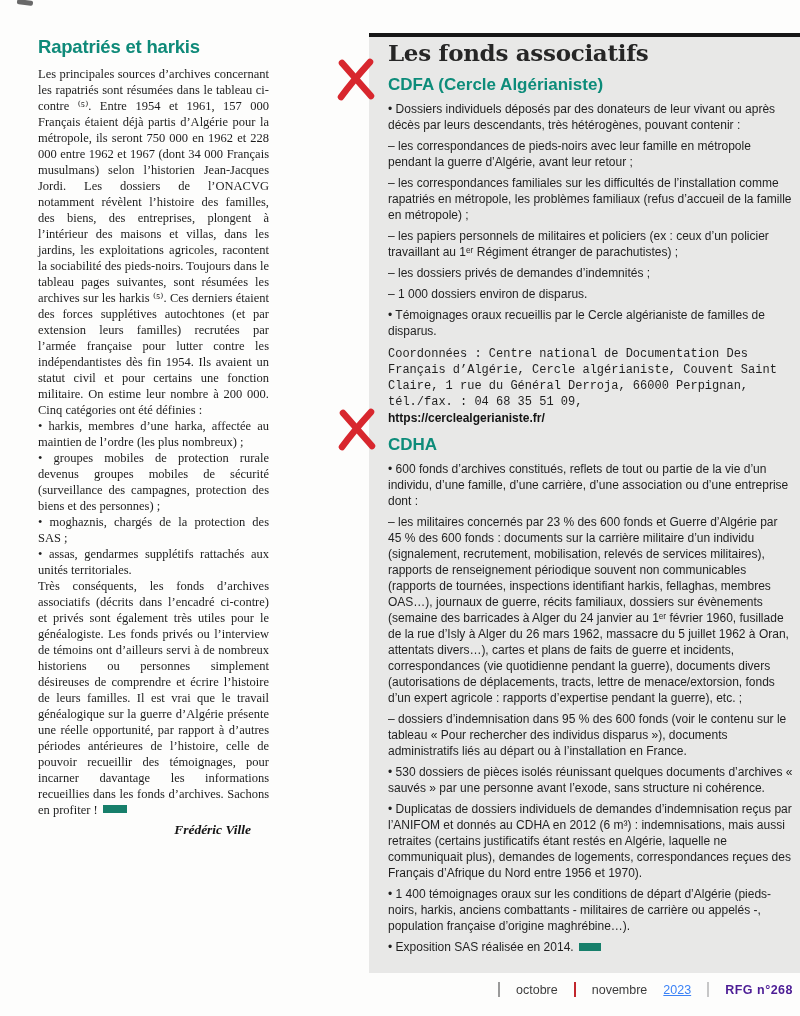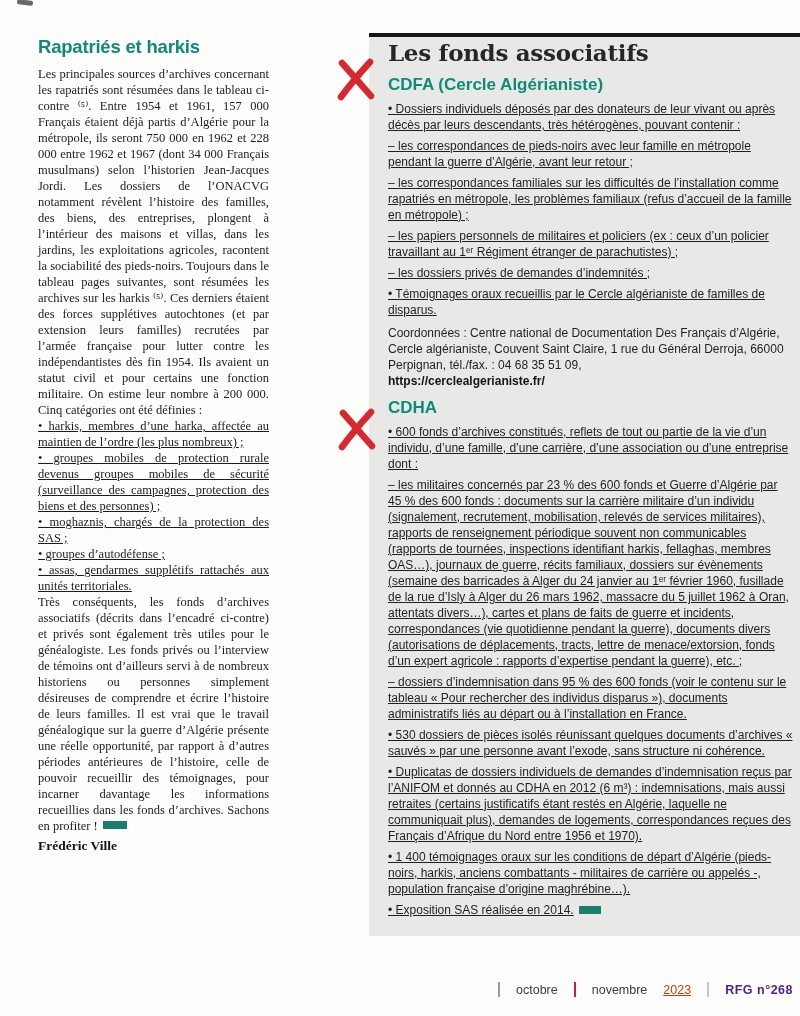--- a/index.html
+++ b/index.html
@@ -18,101 +18,101 @@
   .left-col { position:absolute; left:38px; top:36px; width:231px; }
   .article-title {
     font-family:"Liberation Sans","DejaVu Sans",sans-serif;
     font-size:18.5px; font-weight:bold; color:#0f8a79;
     letter-spacing:-0.2px; margin-bottom:8px;
   }
   .body-p {
     font-size:12.5px; line-height:16px; text-align:justify;
     hyphens:auto; -webkit-hyphens:auto; color:#1c1c1c;
   }
-  .bullet-p { font-size:12.5px; line-height:16px; text-align:justify; color:#1c1c1c;text-decoration:underline; }
+  .bullet-p { font-size:12.5px; line-height:16px; text-align:justify; color:#1c1c1c; }
   .end-marker {
     display:inline-block; width:24px; height:8px; background:#177f6b;
     margin-left:5px; vertical-align:baseline; position:relative; top:-1px;
   }
   .signature {
-    font-size:13.5px; font-weight:bold; 
-    text-align:left; margin:4px 18px 0 0; color:#151515;
+    font-size:13.5px; font-weight:bold; font-style:italic;
+    text-align:right; margin:4px 18px 0 0; color:#151515;
   }
   
   .fonds-box {
     position:absolute; left:369px; top:33px; width:440px;
     background:#e8e8e7; border-top:4px solid #161616;
     padding:0 16px 13px 19px;
     font-family:"Liberation Sans","DejaVu Sans",sans-serif;
   }
   .box-title {
     font-family:"DejaVu Serif","Liberation Serif",serif;
     font-size:23px; font-weight:bold; color:#262626;
     letter-spacing:-0.3px; margin:2px 0 9px;
   }
   .teal-heading {
     font-size:17px; font-weight:bold; color:#0d8c7a; margin:9px 0 6px;
   }
   .teal-heading.first { margin-top:0; }
   .item {
-    font-size:12px; line-height:16px; color:#1f1f1f; margin-bottom:5px;text-decoration:underline;
+    font-size:12px; line-height:16px; color:#1f1f1f; margin-bottom:5px;
   }
-  .contact { font-size:12px; line-height:16px; color:#1f1f1f; margin-top:7px; }
+  .contact { font-size:12px; line-height:16px; color:#1f1f1f; margin-top:7px;font-family:Liberation Mono, monospace; }
   .contact-url { font-size:12px; line-height:16px; font-weight:bold; color:#141414; }
   .end-marker-box {
     display:inline-block; width:22px; height:8px; background:#177f6b;
     margin-left:5px; vertical-align:baseline;
   }
   
   .x-mark { position:absolute; width:44px; height:46px; }
   .x-mark svg { width:100%; height:100%; }
   
   .footer {
     position:absolute; top:982px; right:7px;
     display:flex; align-items:center; gap:16px;
     font-family:"Liberation Sans","DejaVu Sans",sans-serif;
     font-size:12.5px; color:#3c3c3c;
   }
   .fbar { display:inline-block; width:2px; height:15px; }
   .fbar-gray { background:#9a9a9a; }
   .fbar-red { background:#c1272d; }
   .fbar-light { background:#c7c7c7; }
-  .footer .year { color:#c2410c;text-decoration:underline; }
+  .footer .year { color:#3b82f6;text-decoration:underline; }
   .footer .issue {
     color:#4c1d95; font-weight:bold; filter:blur(0.6px); letter-spacing:0.5px;
   }
 </style>
 </head>
 <body>
 
 <div class="page">
 
   <div class="scan-mark"></div>
 
   <div class="left-col">
     <div class="article-title">Rapatriés et harkis</div>
     <p class="body-p">Les principales sources d’archives concernant les rapatriés sont résumées dans le tableau ci-contre ⁽⁵⁾. Entre 1954 et 1961, 157 000 Français étaient déjà partis d’Algérie pour la métropole, ils seront 750 000 en 1962 et 228 000 entre 1962 et 1967 (dont 34 000 Français musulmans) selon l’historien Jean-Jacques Jordi. Les dossiers de l’ONACVG notamment révèlent l’histoire des familles, des biens, des entreprises, plongent à l’intérieur des maisons et villas, dans les jardins, les exploitations agricoles, racontent la sociabilité des pieds-noirs. Toujours dans le tableau pages suivantes, sont résumées les archives sur les harkis ⁽⁵⁾. Ces derniers étaient des forces supplétives autochtones (et par extension leurs familles) recrutées par l’armée française pour lutter contre les indépendantistes dès fin 1954. Ils avaient un statut civil et pour certains une fonction militaire. On estime leur nombre à 200 000. Cinq catégories ont été définies :</p>
     <p class="bullet-p">• harkis, membres d’une harka, affectée au maintien de l’ordre (les plus nombreux) ;</p>
     <p class="bullet-p">• groupes mobiles de protection rurale devenus groupes mobiles de sécurité (surveillance des campagnes, protection des biens et des personnes) ;</p>
     <p class="bullet-p">• moghaznis, chargés de la protection des SAS ;</p>
-    <p class="bullet-p">• groupes d’autodéfense ;</p>
     <p class="bullet-p">• assas, gendarmes supplétifs rattachés aux unités territoriales.</p>
     <p class="body-p"><span>Très conséquents, les fonds d’archives associatifs (décrits dans l’encadré ci-contre) et privés sont également très utiles pour le généalogiste. Les fonds privés ou l’interview de témoins ont d’ailleurs servi à de nombreux historiens ou personnes simplement désireuses de comprendre et écrire l’histoire de leurs familles. Il est vrai que le travail généalogique sur la guerre d’Algérie présente une réelle opportunité, par rapport à d’autres périodes antérieures de l’histoire, celle de pouvoir recueillir des témoignages, pour incarner davantage les informations recueillies dans les fonds d’archives. Sachons en profiter !</span><span class="end-marker"></span></p>
     <p class="signature">Frédéric Ville</p>
   </div>
 
   <div class="fonds-box">
     <div class="box-title">Les fonds associatifs</div>
 
     <div class="teal-heading first">CDFA (Cercle Algérianiste)</div>
     <p class="item">• Dossiers individuels déposés par des donateurs de leur vivant ou après décès par leurs descendants, très hétérogènes, pouvant contenir :</p>
     <p class="item">– les correspondances de pieds-noirs avec leur famille en métropole pendant la guerre d’Algérie, avant leur retour ;</p>
     <p class="item">– les correspondances familiales sur les difficultés de l’installation comme rapatriés en métropole, les problèmes familiaux (refus d’accueil de la famille en métropole) ;</p>
     <p class="item">– les papiers personnels de militaires et policiers (ex : ceux d’un policier travaillant au 1ᵉʳ Régiment étranger de parachutistes) ;</p>
     <p class="item">– les dossiers privés de demandes d’indemnités ;</p>
+    <p class="item">– 1 000 dossiers environ de disparus.</p>
     <p class="item">• Témoignages oraux recueillis par le Cercle algérianiste de familles de disparus.</p>
     <p class="contact">Coordonnées : Centre national de Documentation Des Français d’Algérie, Cercle algérianiste, Couvent Saint Claire, 1 rue du Général Derroja, 66000 Perpignan, tél./fax. : 04 68 35 51 09,</p>
     <p class="contact-url">https://cerclealgerianiste.fr/</p>
 
     <div class="teal-heading">CDHA</div>
     <p class="item">• 600 fonds d’archives constitués, reflets de tout ou partie de la vie d’un individu, d’une famille, d’une carrière, d’une association ou d’une entreprise dont :</p>
     <p class="item">– les militaires concernés par 23 % des 600 fonds et Guerre d’Algérie par 45 % des 600 fonds : documents sur la carrière militaire d’un individu (signalement, recrutement, mobilisation, relevés de services militaires), rapports de renseignement périodique souvent non communicables (rapports de tournées, inspections identifiant harkis, fellaghas, membres OAS…), journaux de guerre, récits familiaux, dossiers sur évènements (semaine des barricades à Alger du 24 janvier au 1ᵉʳ février 1960, fusillade de la rue d’Isly à Alger du 26 mars 1962, massacre du 5 juillet 1962 à Oran, attentats divers…), cartes et plans de faits de guerre et incidents, correspondances (vie quotidienne pendant la guerre), documents divers (autorisations de déplacements, tracts, lettre de menace/extorsion, fonds d’un expert agricole : rapports d’expertise pendant la guerre), etc. ;</p>
     <p class="item">– dossiers d’indemnisation dans 95 % des 600 fonds (voir le contenu sur le tableau « Pour rechercher des individus disparus »), documents administratifs liés au départ ou à l’installation en France.</p>
     <p class="item">• 530 dossiers de pièces isolés réunissant quelques documents d’archives « sauvés » par une personne avant l’exode, sans structure ni cohérence.</p>
     <p class="item">• Duplicatas de dossiers individuels de demandes d’indemnisation reçus par l’ANIFOM et donnés au CDHA en 2012 (6 m³) : indemnisations, mais aussi retraites (certains justificatifs étant restés en Algérie, laquelle ne communiquait plus), demandes de logements, correspondances reçues des Français d’Afrique du Nord entre 1956 et 1970).</p>

